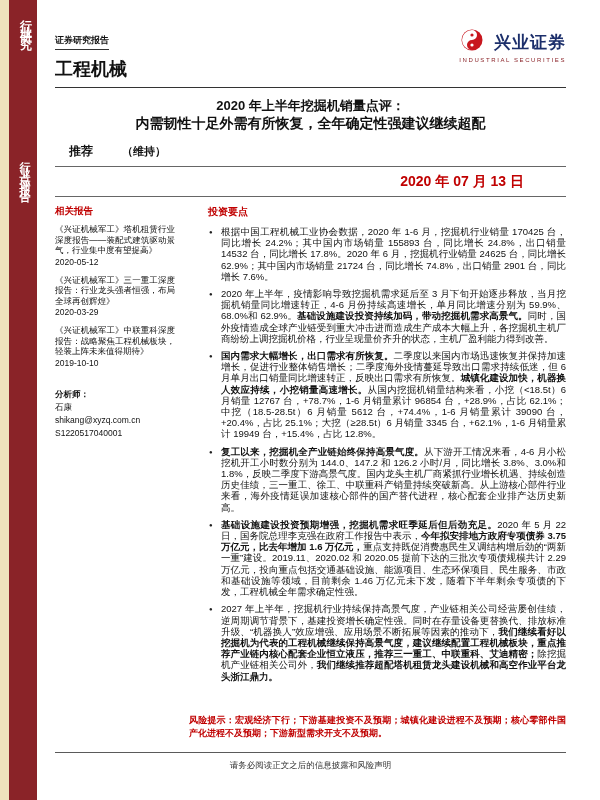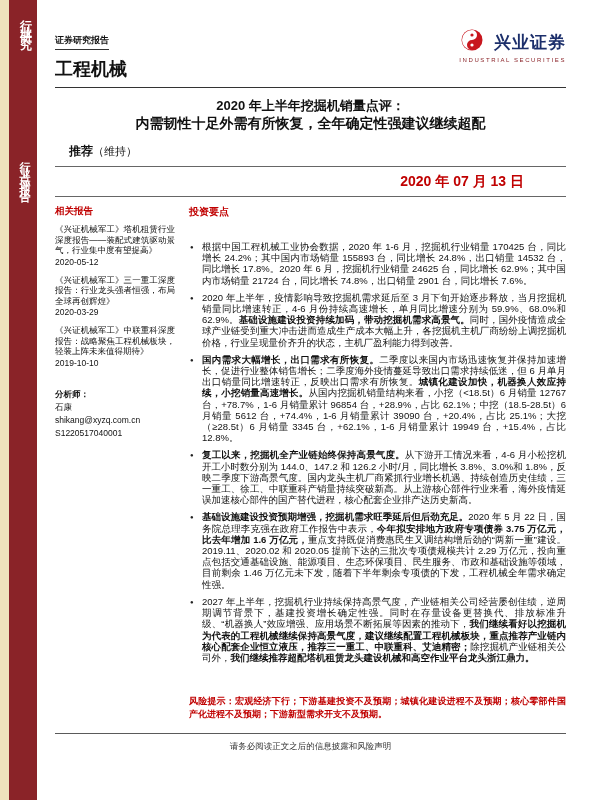--- a/index.html
+++ b/index.html
@@ -25,36 +25,36 @@
   .brand-sub { font-size:6px; color:#8a2328; letter-spacing:1.6px; margin-top:2px; }
 
   .rule { border:none; border-top:1px solid #666; margin:0; }
   .rule.dark { border-top-color:#333; }
   .hdr-rule { margin-top:6px; }
 
   .title-block { text-align:center; margin-top:9px; }
   .title1 { font-size:13px; font-weight:bold; }
   .title2 { font-size:14px; font-weight:bold; }
 
-  .rating-row { margin-top:10px; padding-left:14px; display:flex; gap:0; align-items:baseline; }
+  .rating-row { margin-top:10px; padding-left:14px; display:flex; gap:29px; align-items:baseline; }
   .rating { font-size:12px; font-weight:bold; }
-  .rating-status { font-size:11px; font-weight:normal; }
+  .rating-status { font-size:11px; font-weight:bold; }
   .rating-rule { margin-top:6px; }
 
   .date-row { text-align:right; padding-right:42px; margin:5px 0; }
   .date { color:#c00000; font-weight:bold; font-size:14px; }
   .date-rule { margin-bottom:8px; }
 
-  .columns { display:flex; margin-top:4px; }
+  .columns { display:flex; margin-top:4px;gap:19px; }
   .left-col { width:120px; flex:none; }
   .right-col { flex:1; margin-left:14px; }
 
   .sec-title { color:#c00000; font-weight:bold; }
   .left-col .sec-title { font-size:9.5px; margin-bottom:6px; }
-  .right-col .sec-title { font-size:10px; margin-bottom:22px; }
+  .right-col .sec-title { font-size:10px; margin-bottom:7px; }
 
   .report-item { margin-bottom:8px; }
   .report-title { font-size:8.5px; line-height:10.5px; text-align:justify; }
   .report-date { font-size:8.5px; margin-top:1px; }
 
   .analyst { margin-top:20px; font-size:8.5px; line-height:13px; }
   .analyst-label { font-weight:bold; }
 
   #bullets { list-style:none; }
   #bullets li { position:relative; padding-left:13px; margin-bottom:6px;

